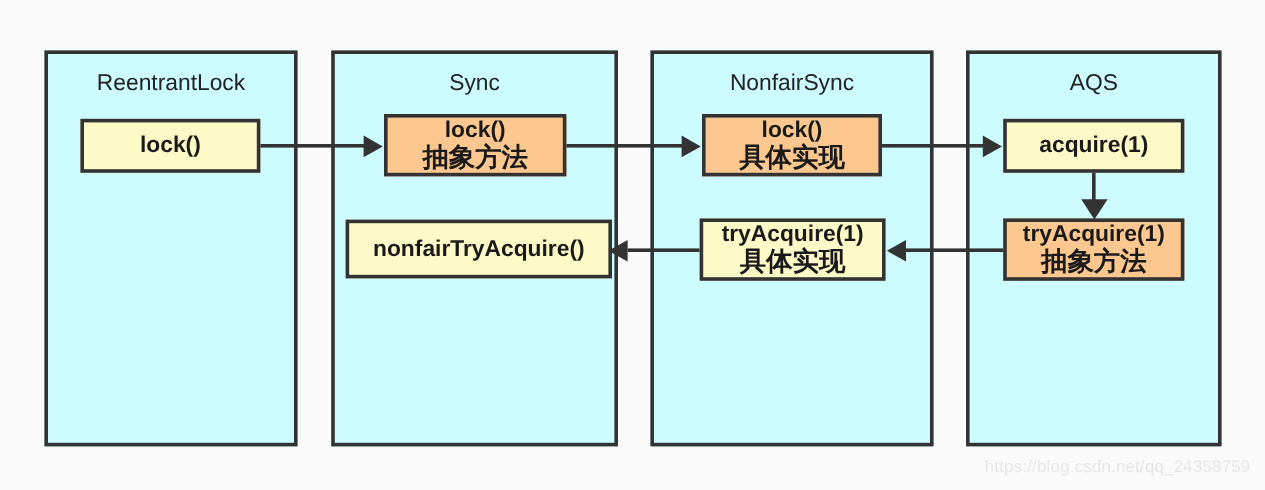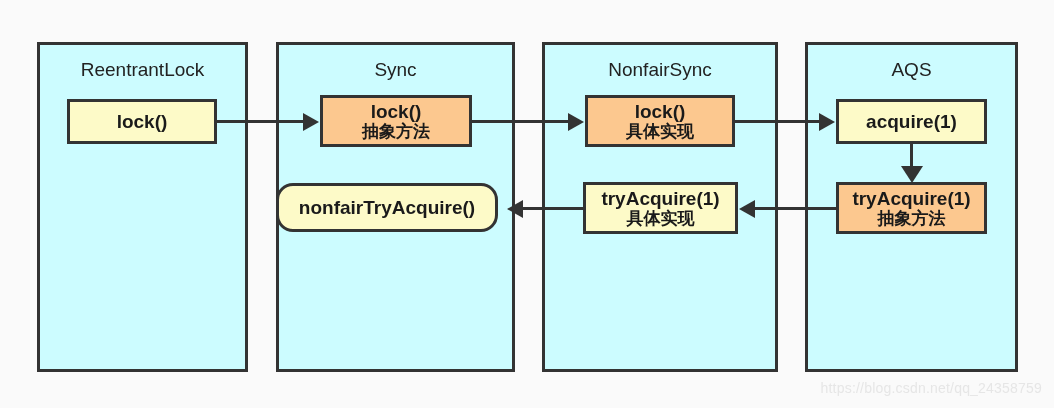--- a/index.html
+++ b/index.html
@@ -33,21 +33,21 @@
     border:3px solid #333333;
     display:flex;
     flex-direction:column;
     align-items:center;
     justify-content:center;
     line-height:1.12;
     color:#1a1a1a;
     font-weight:bold;
   }
   .node .l1{font-size:19px;white-space:nowrap;}
-  .node .l2{font-size:17px;white-space:nowrap;}
+  .node .l2{font-size:22px;white-space:nowrap;}
   .node.yellow{background:#fdfac8;}
   .node.orange{background:#fcc88f;}
 
   .conn{position:absolute;background:#333333;}
   .hline{height:3px;}
   .vline{width:3px;}
 
   .arrow{position:absolute;width:0;height:0;}
   .arrow.right{
     border-top:9px solid transparent;
@@ -89,21 +89,21 @@
 
   <div class="panel" style="left:276px;top:42px;width:239px;height:330px;">
     <div class="panel-title">Sync</div>
   </div>
 
   <div class="node orange" style="left:320px;top:95px;width:152px;height:52px;">
     <span class="l1">lock()</span>
     <span class="l2">抽象方法</span>
   </div>
 
-  <div class="node yellow" style="left:276px;top:183px;width:222px;height:49px;border-radius:17px;">
+  <div class="node yellow" style="left:288px;top:183px;width:222px;height:49px;">
     <span class="l1">nonfairTryAcquire()</span>
   </div>
 
   <div class="panel" style="left:542px;top:42px;width:236px;height:330px;">
     <div class="panel-title">NonfairSync</div>
   </div>
 
   <div class="node orange" style="left:585px;top:95px;width:150px;height:52px;">
     <span class="l1">lock()</span>
     <span class="l2">具体实现</span>

